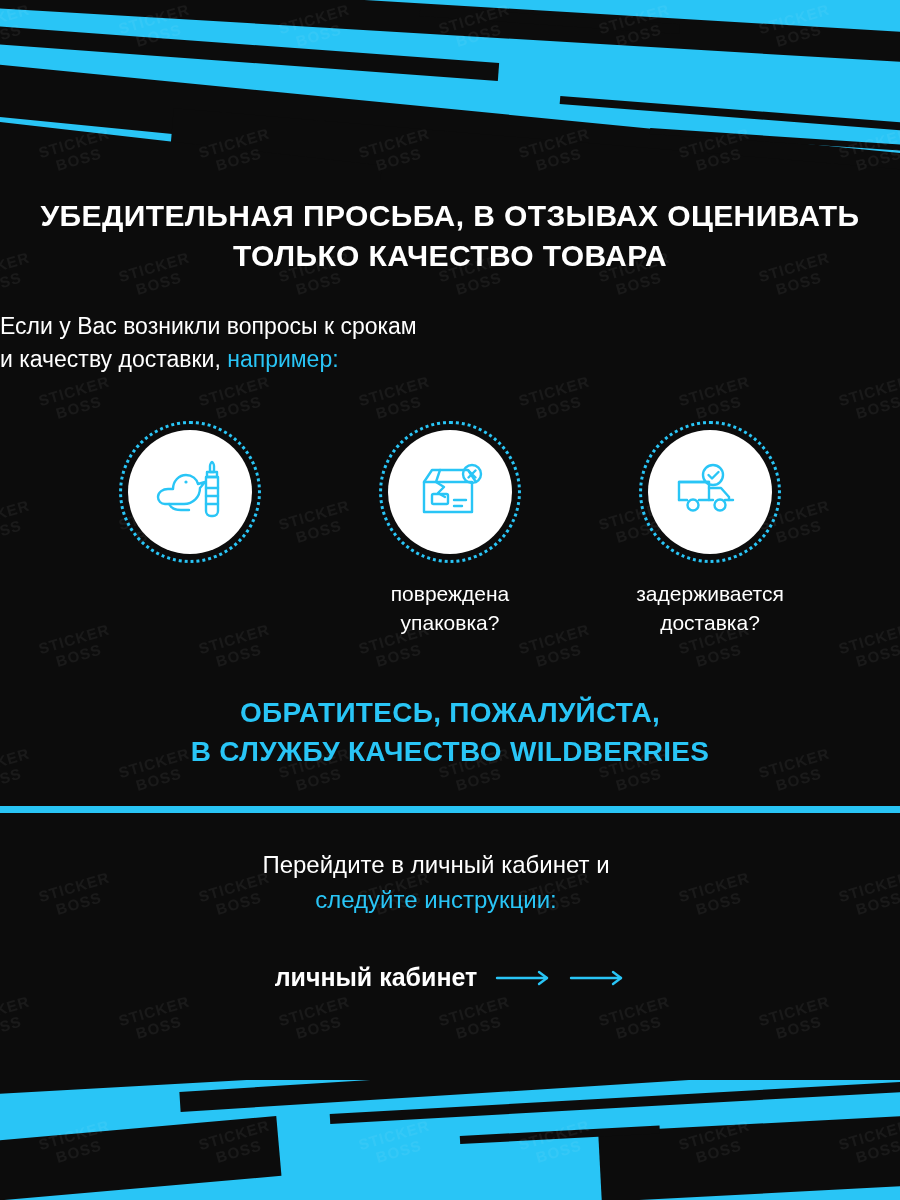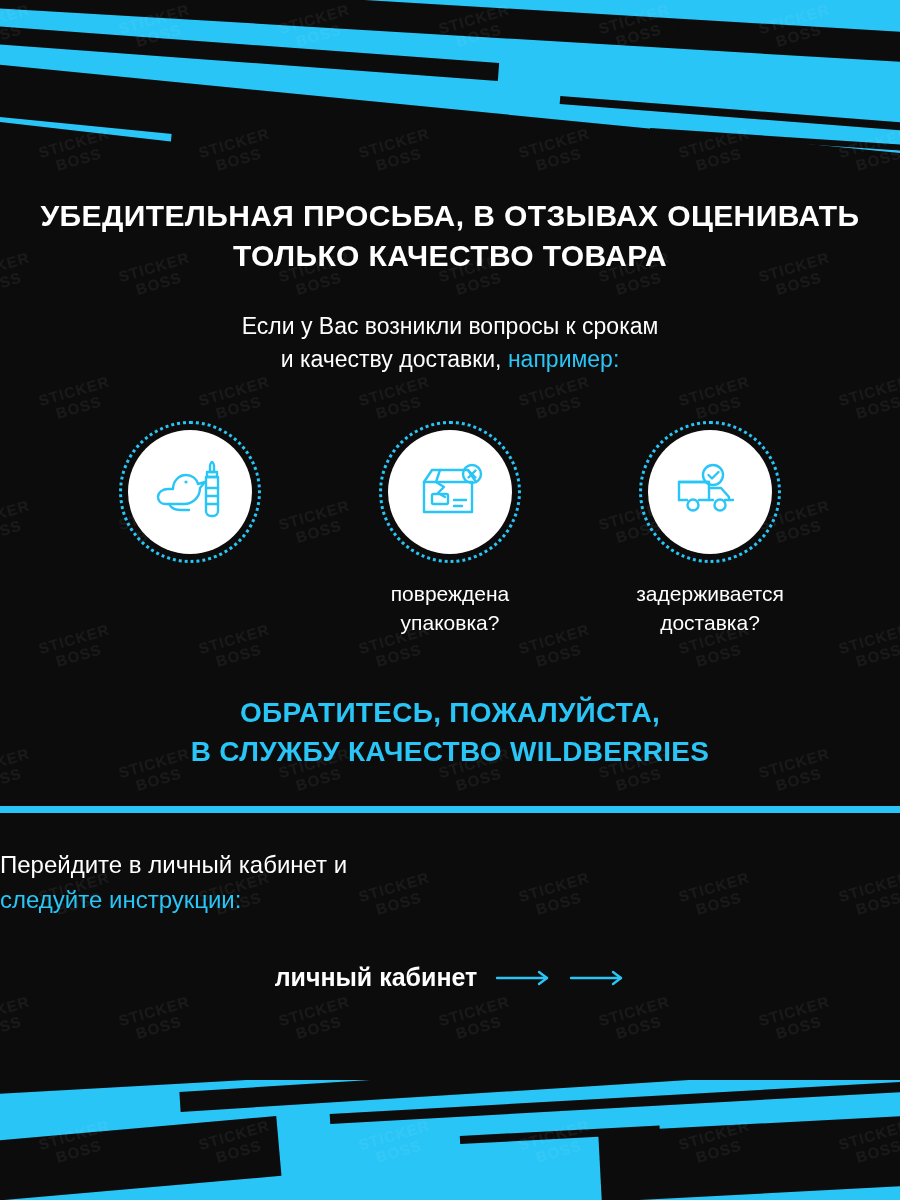--- a/index.html
+++ b/index.html
@@ -89,21 +89,20 @@
     font-weight: 700;
     line-height: 1.32;
     letter-spacing: 0.4px;
   }
 
   .subhead {
     position: absolute;
     top: 310px;
     left: 0;
     width: 900px;
-    text-align: center;
     color: #ffffff;
     font-size: 23px;
     font-weight: 400;
     line-height: 1.45;
   }
   .subhead .accent { color: #29c5f6; font-weight: 500; }
 
   .cases {
     position: absolute;
     top: 430px;
@@ -150,21 +149,21 @@
     font-weight: 700;
     line-height: 1.38;
     letter-spacing: 0.3px;
   }
 
   .lower-intro {
     position: absolute;
     top: 848px;
     left: 0;
     width: 872px;
-    text-align: left;
+    text-align: center;
     color: #ffffff;
     font-size: 24px;
     line-height: 1.45;
   }
   .lower-intro .accent { color: #29c5f6; }
 
   .steps-row {
     position: absolute;
     left: 0;
     width: 900px;

